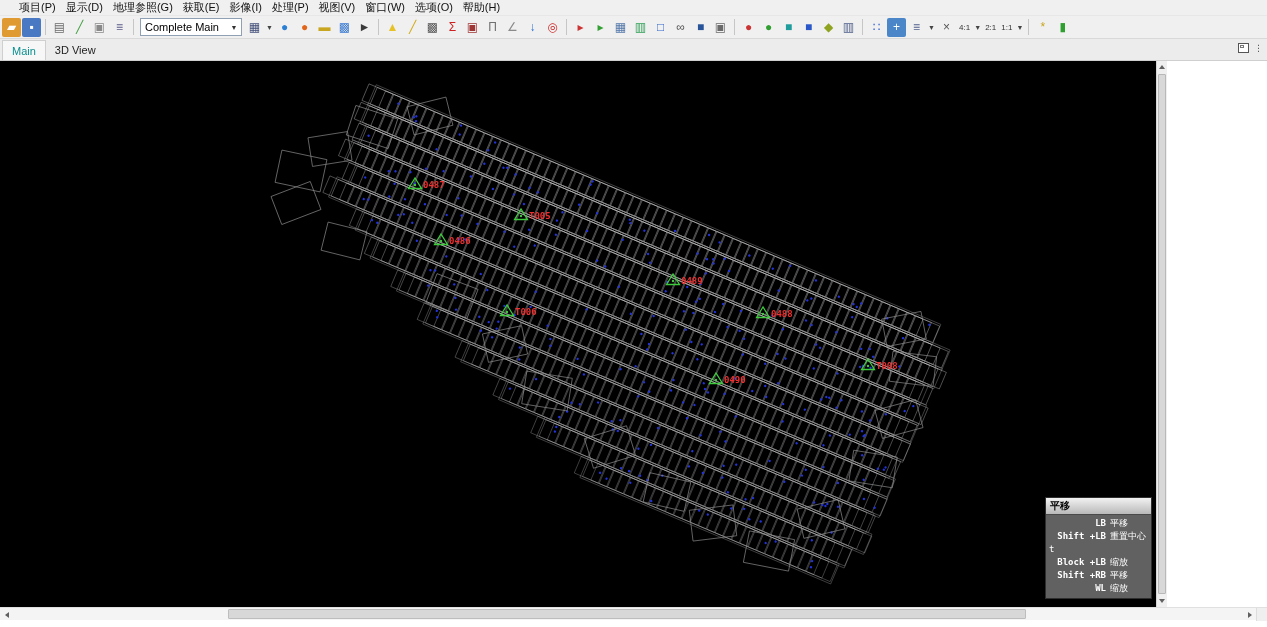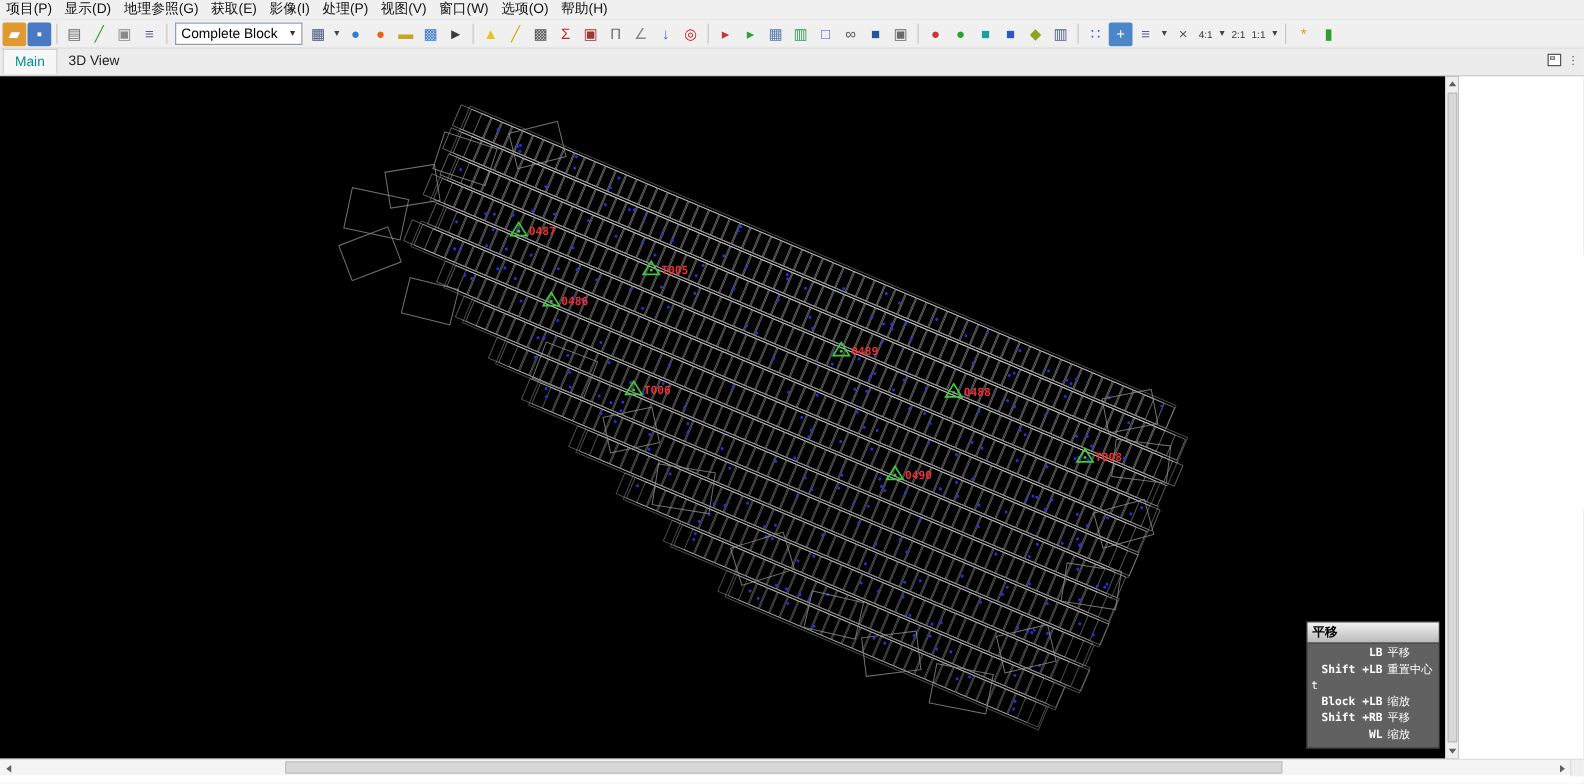--- a/index.html
+++ b/index.html
@@ -1,37 +1,37 @@
 <!DOCTYPE html>
 <html><head>
 <meta charset="utf-8">
 <style>
   *{box-sizing:border-box;margin:0;padding:0}
   html,body{width:1267px;height:627px;overflow:hidden;background:#fff;
     font-family:"Liberation Sans","DejaVu Sans",sans-serif}
   
   .menubar{height:15px;background:#f0f0f0;display:flex;align-items:center;
-    font-size:11px;color:#111;padding-left:0}
+    font-size:11px;color:#111;padding-left:14px}
   .menu-item{padding:0 5px;line-height:15px;white-space:nowrap;cursor:default}
   
   .toolbar{height:24px;background:#f0f0f0;border-top:1px solid #e7e7e7;
     border-bottom:1px solid #d9d9d9;display:flex;align-items:center;padding:0 2px;gap:1px;overflow:hidden}
   .tbtn{width:19px;height:19px;min-width:19px;display:inline-flex;align-items:center;
     justify-content:center;font-size:12px;line-height:1;border-radius:2px;cursor:default;flex:none}
   .tsep{width:1px;height:16px;background:#c6c6c6;margin:0 3px;flex:none}
   .combo{width:102px;height:18px;background:#fff;border:1px solid #8fa0b4;font-size:11px;
     display:inline-flex;align-items:center;justify-content:space-between;padding-left:4px;margin:0 2px;flex:none}
   .combo-arrow{width:14px;height:100%;display:inline-flex;align-items:center;justify-content:center;color:#333;font-size:7px}
   .combo-arrow::after{content:"▼"}
   .tdrop{font-size:7px;color:#444;width:9px;height:19px;display:inline-flex;align-items:center;justify-content:center;flex:none}
   .tdrop::after{content:"▼"}
   .zbtn{font-size:8px;color:#333;padding:0 2px;height:19px;display:inline-flex;align-items:center;flex:none}
   
   .tabbar{height:22px;background:#ececec;border-bottom:1px solid #cfcfcf;display:flex;
-    align-items:flex-start;padding-left:2px;font-size:11px;position:relative}
+    align-items:center;padding-left:2px;font-size:11px;position:relative}
   .tab{padding:4px 9px 3px;color:#222;cursor:default}
   .tab.active{color:#0a8f8f;background:#f7f7f7;border:1px solid #cfcfcf;border-bottom:none}
   .tabbar-right{position:absolute;right:4px;top:4px;display:flex;gap:5px;align-items:center}
   .undock{width:11px;height:10px;border:1px solid #555;position:relative;background:#fff}
   .undock::after{content:"";position:absolute;left:1px;top:1px;right:4px;bottom:4px;border:1px solid #777}
   .dots{font-size:9px;color:#555;line-height:1}
   
   .workspace{position:relative;width:1167px;height:546px;background:#000}
   .canvas-svg{position:absolute;left:0;top:0;display:block}
   
@@ -80,21 +80,21 @@
 <div class="toolbar">
     <span class="tbtn" style="background: rgb(224, 154, 50); color: rgb(255, 255, 255);">▰</span>
     <span class="tbtn" style="background: rgb(74, 121, 196); color: rgb(255, 255, 255);">▪</span>
     <span class="tsep"></span>
     <span class="tbtn" style="color: rgb(107, 107, 107);">▤</span>
     <span class="tbtn" style="color: rgb(63, 157, 63);">╱</span>
     <span class="tbtn" style="color: rgb(138, 138, 138);">▣</span>
     <span class="tbtn" style="color: rgb(90, 90, 138);">≡</span>
     <span class="tsep"></span>
     <span class="combo">
-      <span>Complete Block</span>
+      <span>Complete Main</span>
       <span class="combo-arrow"></span>
     </span>
     <span class="tbtn" style="color: rgb(68, 80, 122);">▦</span>
     <span class="tdrop"></span>
     <span class="tbtn" style="color: rgb(43, 127, 212);">●</span>
     <span class="tbtn" style="color: rgb(226, 102, 26);">●</span>
     <span class="tbtn" style="color: rgb(201, 166, 31);">▬</span>
     <span class="tbtn" style="color: rgb(58, 122, 208);">▩</span>
     <span class="tbtn" style="color: rgb(58, 58, 58);">►</span>
     <span class="tsep"></span>

